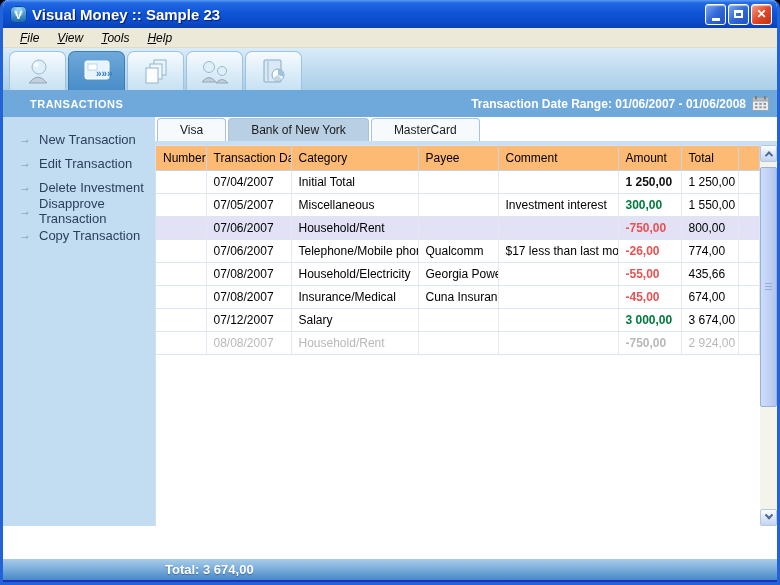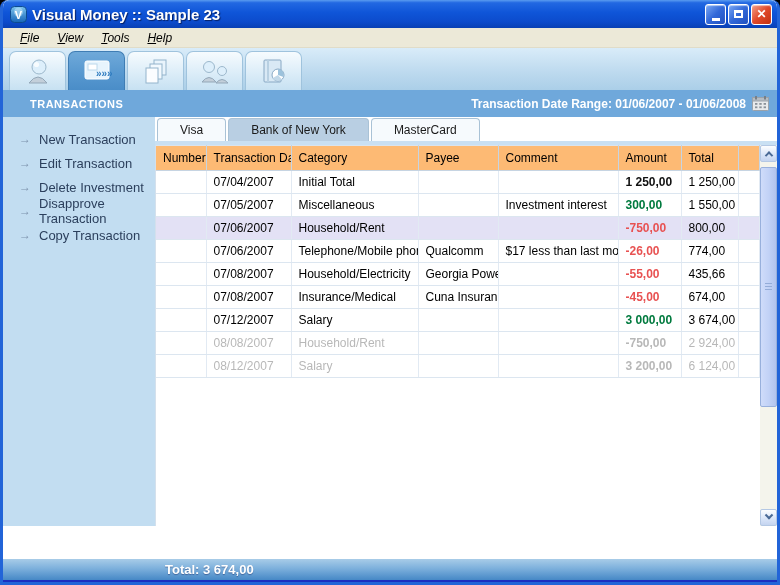--- a/index.html
+++ b/index.html
@@ -371,30 +371,20 @@
                 <tr class="future">
                   <td></td>
                   <td>08/08/2007</td>
                   <td>Household/Rent</td>
                   <td></td>
                   <td></td>
                   <td class="num-right amt-red-faded">-750,00</td>
                   <td class="num-right total-faded">2 924,00</td>
                   <td></td>
                 </tr>
-                <tr class="future">
-                  <td></td>
-                  <td>08/12/2007</td>
-                  <td>Salary</td>
-                  <td></td>
-                  <td></td>
-                  <td class="num-right amt-green-faded">3 200,00</td>
-                  <td class="num-right total-faded">6 124,00</td>
-                  <td></td>
-                </tr>
               </tbody>
           </table>
         </div>
 
         <div class="vscroll">
           <div class="sb-btn">
               <span class="chev up"></span>
             </div>
           <div class="sb-thumb">
               <span class="sb-grip"></span>

